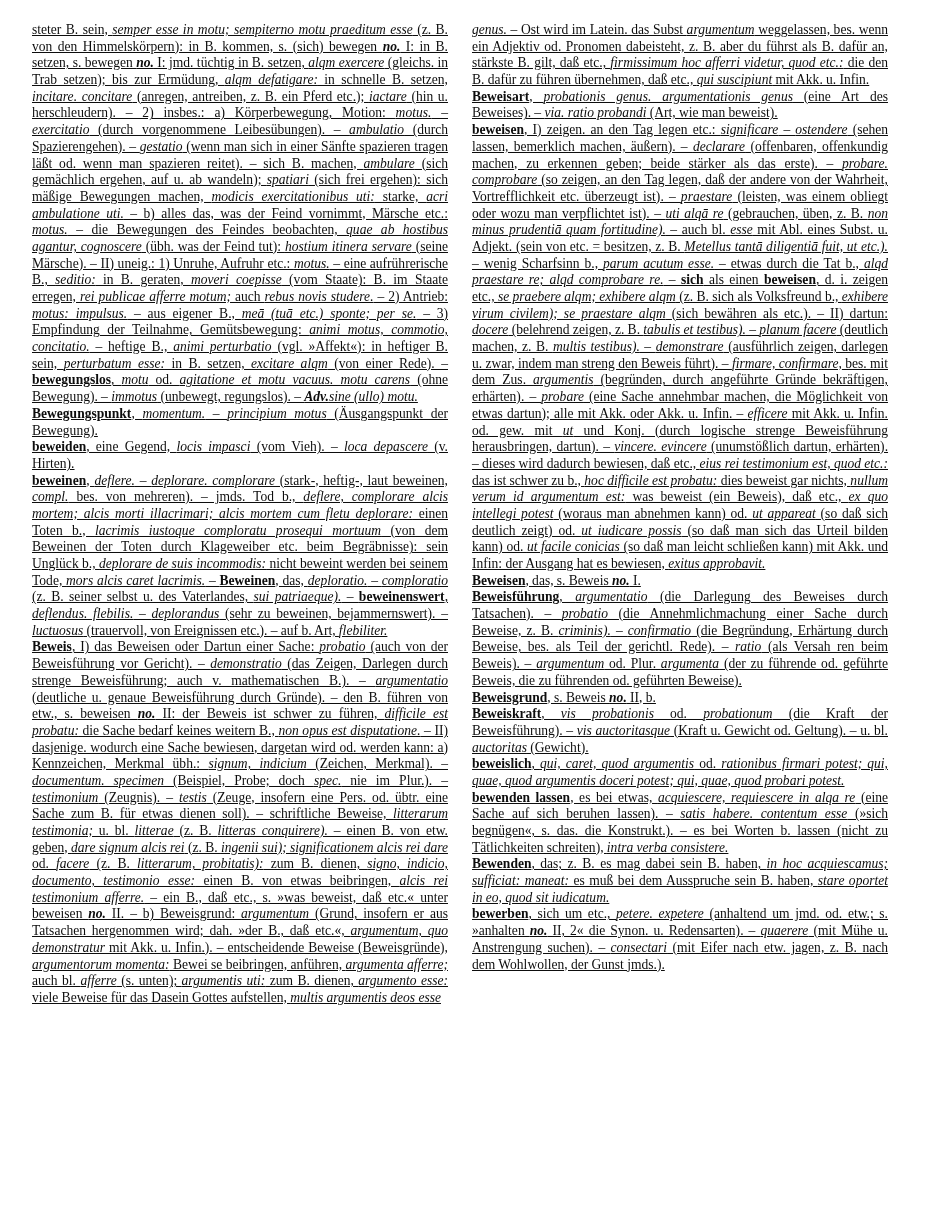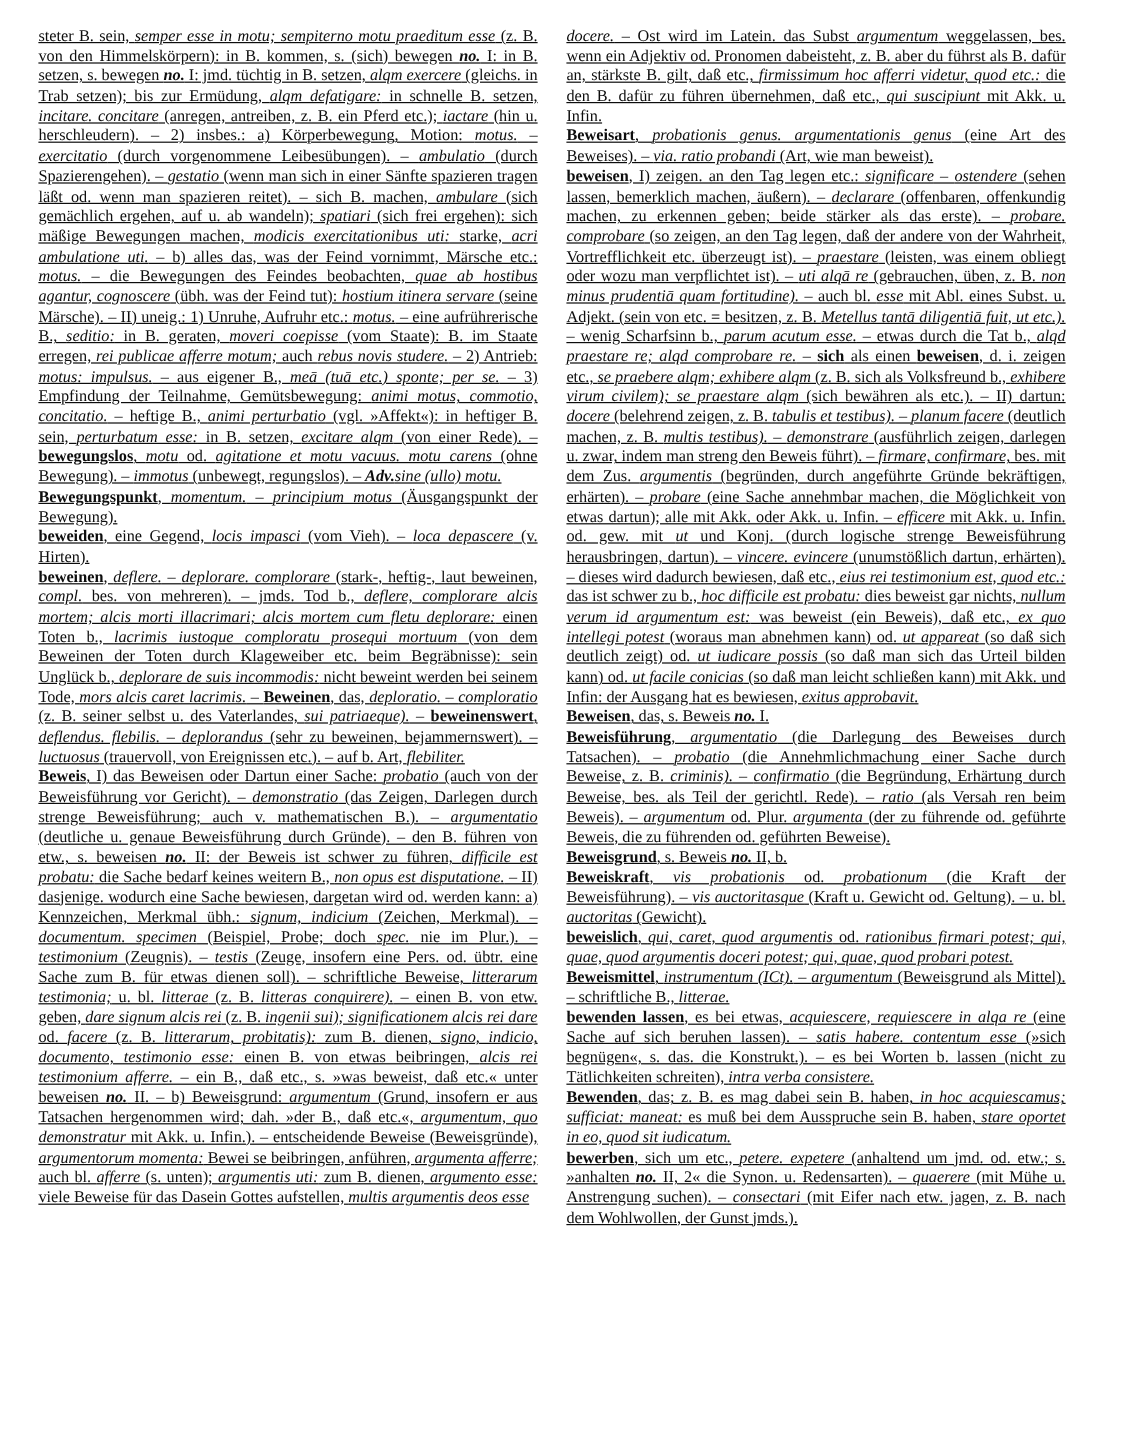--- a/index.html
+++ b/index.html
@@ -67,28 +67,27 @@
 <div class="page">
   <div class="columns">
     <div class="column" id="col-left">
         <p><span>steter B. sein, </span><i>semper esse in motu; sempiterno motu praeditum esse</i><span> (z. B. von den Himmelskörpern): in B. kommen, s. (sich) bewegen </span><span class="bi">no.</span><span> I: in B. setzen, s. bewegen </span><span class="bi">no.</span><span> I: jmd. tüchtig in B. setzen, </span><i>alqm exercere</i><span> (gleichs. in Trab setzen); bis zur Ermüdung, </span><i>alqm defatigare:</i><span> in schnelle B. setzen, </span><i>incitare. concitare</i><span> (anregen, antreiben, z. B. ein Pferd etc.); </span><i>iactare</i><span> (hin u. herschleudern). – 2) insbes.: a) Körperbewegung, Motion: </span><i>motus.</i><span> – </span><i>exercitatio</i><span> (durch vorgenommene Leibesübungen). – </span><i>ambulatio</i><span> (durch Spazierengehen). – </span><i>gestatio</i><span> (wenn man sich in einer Sänfte spazieren tragen läßt od. wenn man spazieren reitet). – sich B. machen, </span><i>ambulare</i><span> (sich gemächlich ergehen, auf u. ab wandeln); </span><i>spatiari</i><span> (sich frei ergehen): sich mäßige Bewegungen machen, </span><i>modicis exercitationibus uti:</i><span> starke, </span><i>acri ambulatione uti.</i><span> – b) alles das, was der Feind vornimmt, Märsche etc.: </span><i>motus.</i><span> – die Bewegungen des Feindes beobachten, </span><i>quae ab hostibus agantur, cognoscere</i><span> (übh. was der Feind tut): </span><i>hostium itinera servare</i><span> (seine Märsche). – II) uneig.: 1) Unruhe, Aufruhr etc.: </span><i>motus.</i><span> – eine aufrührerische B., </span><i>seditio:</i><span> in B. geraten, </span><i>moveri coepisse</i><span> (vom Staate): B. im Staate erregen, </span><i>rei publicae afferre motum;</i><span> auch </span><i>rebus novis studere.</i><span> – 2) Antrieb: </span><i>motus: impulsus.</i><span> – aus eigener B., </span><i>meā (tuā etc.) sponte; per se.</i><span> – 3) Empfindung der Teilnahme, Gemütsbewegung: </span><i>animi motus, commotio, concitatio.</i><span> – heftige B., </span><i>animi perturbatio</i><span> (vgl. »Affekt«): in heftiger B. sein, </span><i>perturbatum esse:</i><span> in B. setzen, </span><i>excitare alqm</i><span> (von einer Rede). – </span><b>bewegungslos</b><span>, </span><i>motu</i><span> od. </span><i>agitatione et motu vacuus. motu carens</i><span> (ohne Bewegung). – </span><i>immotus</i><span> (unbewegt, regungslos). – </span><span class="bi">Adv.</span><i>sine (ullo) motu.</i></p>
         <p><b>Bewegungspunkt</b><span>, </span><i>momentum.</i><span> – </span><i>principium motus</i><span> (Äusgangspunkt der Bewegung).</span></p>
         <p><b>beweiden</b><span>, eine Gegend, </span><i>locis impasci</i><span> (vom Vieh). – </span><i>loca depascere</i><span> (v. Hirten).</span></p>
         <p><b>beweinen</b><span>, </span><i>deflere.</i><span> – </span><i>deplorare. complorare</i><span> (stark-, heftig-, laut beweinen, </span><i>compl.</i><span> bes. von mehreren). – jmds. Tod b., </span><i>deflere, complorare alcis mortem; alcis morti illacrimari; alcis mortem cum fletu deplorare:</i><span> einen Toten b., </span><i>lacrimis iustoque comploratu prosequi mortuum</i><span> (von dem Beweinen der Toten durch Klageweiber etc. beim Begräbnisse): sein Unglück b., </span><i>deplorare de suis incommodis:</i><span> nicht beweint werden bei seinem Tode, </span><i>mors alcis caret lacrimis.</i><span> – </span><b>Beweinen</b><span>, das, </span><i>deploratio.</i><span> – </span><i>comploratio</i><span> (z. B. seiner selbst u. des Vaterlandes, </span><i>sui patriaeque).</i><span> – </span><b>beweinenswert</b><span>, </span><i>deflendus. flebilis.</i><span> – </span><i>deplorandus</i><span> (sehr zu beweinen, bejammernswert). – </span><i>luctuosus</i><span> (trauervoll, von Ereignissen etc.). – auf b. Art, </span><i>flebiliter.</i></p>
         <p><b>Beweis</b><span>, I) das Beweisen oder Dartun einer Sache: </span><i>probatio</i><span> (auch von der Beweisführung vor Gericht). – </span><i>demonstratio</i><span> (das Zeigen, Darlegen durch strenge Beweisführung; auch v. mathematischen B.). – </span><i>argumentatio</i><span> (deutliche u. genaue Beweisführung durch Gründe). – den B. führen von etw., s. beweisen </span><span class="bi">no.</span><span> II: der Beweis ist schwer zu führen, </span><i>difficile est probatu:</i><span> die Sache bedarf keines weitern B., </span><i>non opus est disputatione.</i><span> – II) dasjenige. wodurch eine Sache bewiesen, dargetan wird od. werden kann: a) Kennzeichen, Merkmal übh.: </span><i>signum, indicium</i><span> (Zeichen, Merkmal). – </span><i>documentum. specimen</i><span> (Beispiel, Probe; doch </span><i>spec.</i><span> nie im Plur.). – </span><i>testimonium</i><span> (Zeugnis). – </span><i>testis</i><span> (Zeuge, insofern eine Pers. od. übtr. eine Sache zum B. für etwas dienen soll). – schriftliche Beweise, </span><i>litterarum testimonia;</i><span> u. bl. </span><i>litterae</i><span> (z. B. </span><i>litteras conquirere).</i><span> – einen B. von etw. geben, </span><i>dare signum alcis rei</i><span> (z. B. </span><i>ingenii sui); significationem alcis rei dare</i><span> od. </span><i>facere</i><span> (z. B. </span><i>litterarum, probitatis):</i><span> zum B. dienen, </span><i>signo, indicio, documento, testimonio esse:</i><span> einen B. von etwas beibringen, </span><i>alcis rei testimonium afferre.</i><span> – ein B., daß etc., s. »was beweist, daß etc.« unter beweisen </span><span class="bi">no.</span><span> II. – b) Beweisgrund: </span><i>argumentum</i><span> (Grund, insofern er aus Tatsachen hergenommen wird; dah. »der B., daß etc.«, </span><i>argumentum, quo demonstratur</i><span> mit Akk. u. Infin.). – entscheidende Beweise (Beweisgründe), </span><i>argumentorum momenta:</i><span> Bewei se beibringen, anführen, </span><i>argumenta afferre;</i><span> auch bl. </span><i>afferre</i><span> (s. unten); </span><i>argumentis uti:</i><span> zum B. dienen, </span><i>argumento esse:</i><span> viele Beweise für das Dasein Gottes aufstellen, </span><i>multis argumentis deos esse</i></p>
       </div>
     <div class="column" id="col-right">
-        <p><i>docere.</i><span> – Ost wird im Latein. das Subst </span><i>argumentum</i><span> weggelassen, bes. wenn ein Adjektiv od. Pronomen dabeisteht, z. B. aber du führst als B. dafür an, stärkste B. gilt, daß etc., </span><i>firmissimum hoc afferri videtur, quod etc.:</i><span> die den B. dafür zu führen übernehmen, daß etc., </span><i>qui suscipiunt</i><span> mit Akk. u. Infin.</span></p>
+        <p><i>genus.</i><span> – Ost wird im Latein. das Subst </span><i>argumentum</i><span> weggelassen, bes. wenn ein Adjektiv od. Pronomen dabeisteht, z. B. aber du führst als B. dafür an, stärkste B. gilt, daß etc., </span><i>firmissimum hoc afferri videtur, quod etc.:</i><span> die den B. dafür zu führen übernehmen, daß etc., </span><i>qui suscipiunt</i><span> mit Akk. u. Infin.</span></p>
         <p><b>Beweisart</b><span>, </span><i>probationis genus. argumentationis genus</i><span> (eine Art des Beweises). – </span><i>via. ratio probandi</i><span> (Art, wie man beweist).</span></p>
         <p><b>beweisen</b><span>, I) zeigen. an den Tag legen etc.: </span><i>significare</i><span> – </span><i>ostendere</i><span> (sehen lassen, bemerklich machen, äußern). – </span><i>declarare</i><span> (offenbaren, offenkundig machen, zu erkennen geben; beide stärker als das erste). – </span><i>probare. comprobare</i><span> (so zeigen, an den Tag legen, daß der andere von der Wahrheit, Vortrefflichkeit etc. überzeugt ist). – </span><i>praestare</i><span> (leisten, was einem obliegt oder wozu man verpflichtet ist). – </span><i>uti alqā re</i><span> (gebrauchen, üben, z. B. </span><i>non minus prudentiā quam fortitudine).</i><span> – auch bl. </span><i>esse</i><span> mit Abl. eines Subst. u. Adjekt. (sein von etc. = besitzen, z. B. </span><i>Metellus tantā diligentiā fuit, ut etc.).</i><span> – wenig Scharfsinn b., </span><i>parum acutum esse.</i><span> – etwas durch die Tat b., </span><i>alqd praestare re; alqd comprobare re.</i><span> – </span><b>sich</b><span> als einen </span><b>beweisen</b><span>, d. i. zeigen etc., </span><i>se praebere alqm; exhibere alqm</i><span> (z. B. sich als Volksfreund b., </span><i>exhibere virum civilem); se praestare alqm</i><span> (sich bewähren als etc.). – II) dartun: </span><i>docere</i><span> (belehrend zeigen, z. B. </span><i>tabulis et testibus).</i><span> – </span><i>planum facere</i><span> (deutlich machen, z. B. </span><i>multis testibus).</i><span> – </span><i>demonstrare</i><span> (ausführlich zeigen, darlegen u. zwar, indem man streng den Beweis führt). – </span><i>firmare, confirmare,</i><span> bes. mit dem Zus. </span><i>argumentis</i><span> (begründen, durch angeführte Gründe bekräftigen, erhärten). – </span><i>probare</i><span> (eine Sache annehmbar machen, die Möglichkeit von etwas dartun); alle mit Akk. oder Akk. u. Infin. – </span><i>efficere</i><span> mit Akk. u. Infin. od. gew. mit </span><i>ut</i><span> und Konj. (durch logische strenge Beweisführung herausbringen, dartun). – </span><i>vincere. evincere</i><span> (unumstößlich dartun, erhärten). – dieses wird dadurch bewiesen, daß etc., </span><i>eius rei testimonium est, quod etc.:</i><span> das ist schwer zu b., </span><i>hoc difficile est probatu:</i><span> dies beweist gar nichts, </span><i>nullum verum id argumentum est:</i><span> was beweist (ein Beweis), daß etc., </span><i>ex quo intellegi potest</i><span> (woraus man abnehmen kann) od. </span><i>ut appareat</i><span> (so daß sich deutlich zeigt) od. </span><i>ut iudicare possis</i><span> (so daß man sich das Urteil bilden kann) od. </span><i>ut facile conicias</i><span> (so daß man leicht schließen kann) mit Akk. und Infin: der Ausgang hat es bewiesen, </span><i>exitus approbavit.</i></p>
         <p><b>Beweisen</b><span>, das, s. Beweis </span><span class="bi">no.</span><span> I.</span></p>
         <p><b>Beweisführung</b><span>, </span><i>argumentatio</i><span> (die Darlegung des Beweises durch Tatsachen). – </span><i>probatio</i><span> (die Annehmlichmachung einer Sache durch Beweise, z. B. </span><i>criminis).</i><span> – </span><i>confirmatio</i><span> (die Begründung, Erhärtung durch Beweise, bes. als Teil der gerichtl. Rede). – </span><i>ratio</i><span> (als Versah ren beim Beweis). – </span><i>argumentum</i><span> od. Plur. </span><i>argumenta</i><span> (der zu führende od. geführte Beweis, die zu führenden od. geführten Beweise).</span></p>
         <p><b>Beweisgrund</b><span>, s. Beweis </span><span class="bi">no.</span><span> II, b.</span></p>
         <p><b>Beweiskraft</b><span>, </span><i>vis probationis</i><span> od. </span><i>probationum</i><span> (die Kraft der Beweisführung). – </span><i>vis auctoritasque</i><span> (Kraft u. Gewicht od. Geltung). – u. bl. </span><i>auctoritas</i><span> (Gewicht).</span></p>
         <p><b>beweislich</b><span>, </span><i>qui, caret, quod argumentis</i><span> od. </span><i>rationibus firmari potest; qui, quae, quod argumentis doceri potest; qui, quae, quod probari potest.</i></p>
-        <p><b>Beweismittel</b><span>, </span><i>instrumentum (ICt).</i><span> – </span><i>argumentum</i><span> (Beweisgrund als Mittel). – schriftliche B., </span><i>litterae.</i></p>
         <p><b>bewenden lassen</b><span>, es bei etwas, </span><i>acquiescere, requiescere in alqa re</i><span> (eine Sache auf sich beruhen lassen). – </span><i>satis habere. contentum esse</i><span> (»sich begnügen«, s. das. die Konstrukt.). – es bei Worten b. lassen (nicht zu Tätlichkeiten schreiten), </span><i>intra verba consistere.</i></p>
         <p><b>Bewenden</b><span>, das; z. B. es mag dabei sein B. haben, </span><i> in hoc acquiescamus; sufficiat: maneat:</i><span> es muß bei dem Ausspruche sein B. haben, </span><i>stare oportet in eo, quod sit iudicatum.</i></p>
         <p><b>bewerben</b><span>, sich um etc., </span><i>petere. expetere</i><span> (anhaltend um jmd. od. etw.; s. »anhalten </span><span class="bi">no.</span><span> II, 2« die Synon. u. Redensarten). – </span><i>quaerere</i><span> (mit Mühe u. Anstrengung suchen). – </span><i>consectari</i><span> (mit Eifer nach etw. jagen, z. B. nach dem Wohlwollen, der Gunst jmds.).</span></p>
       </div>
   </div>
   <div class="pagenum">172</div>
 </div>
 
 </body></html>

